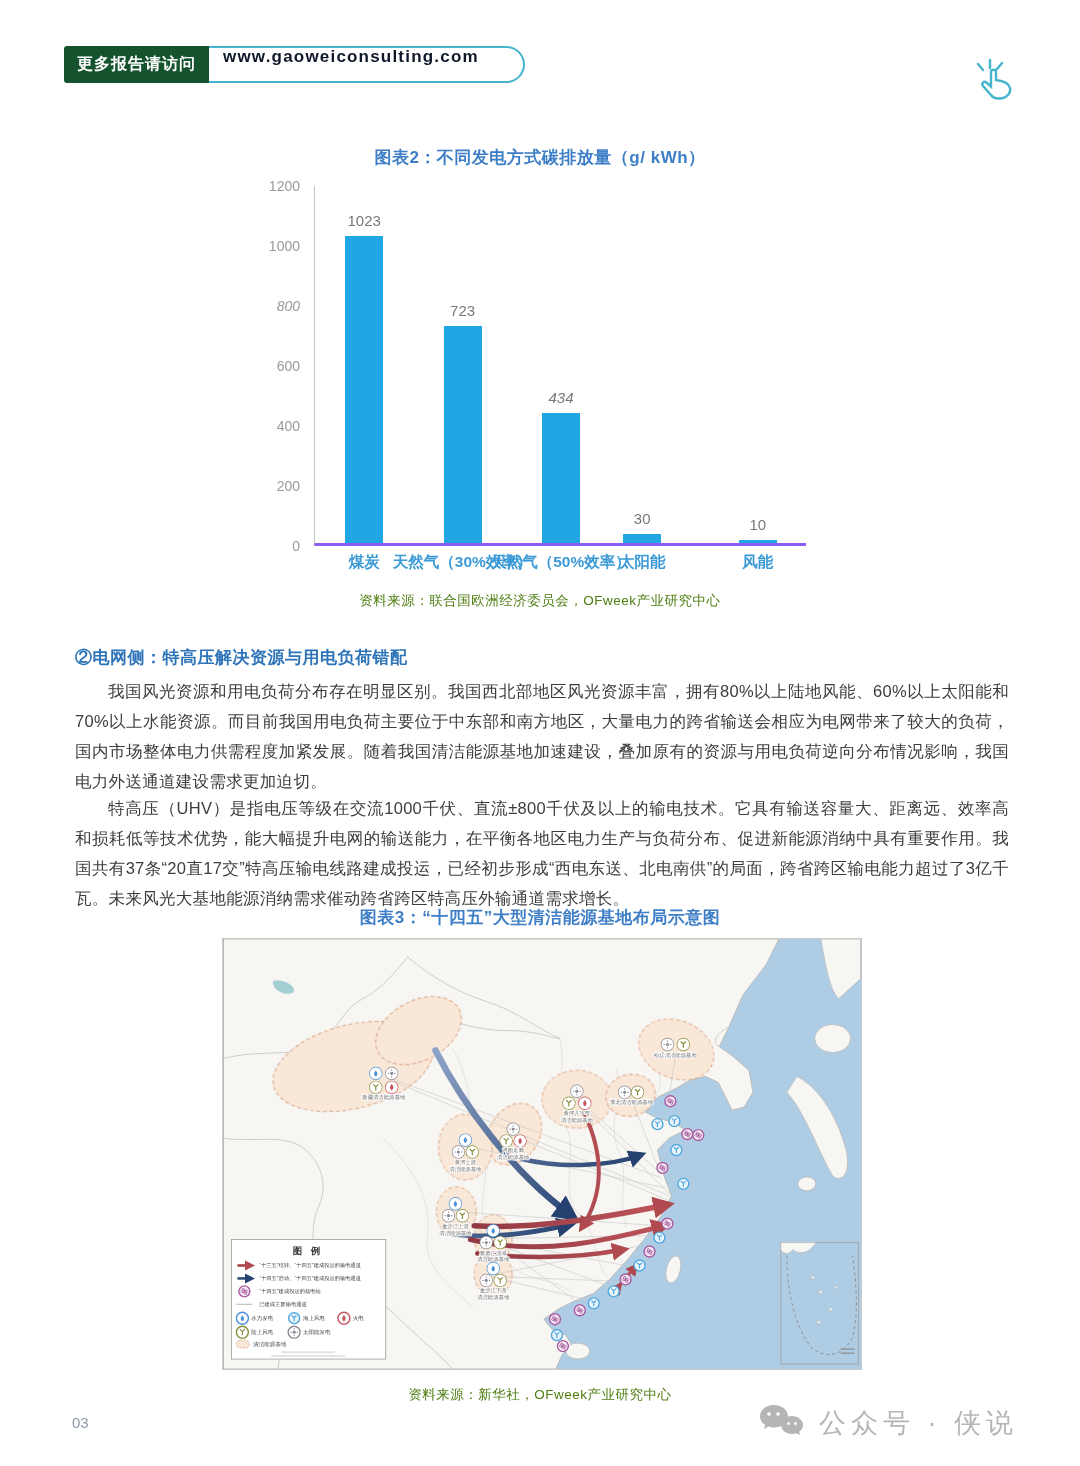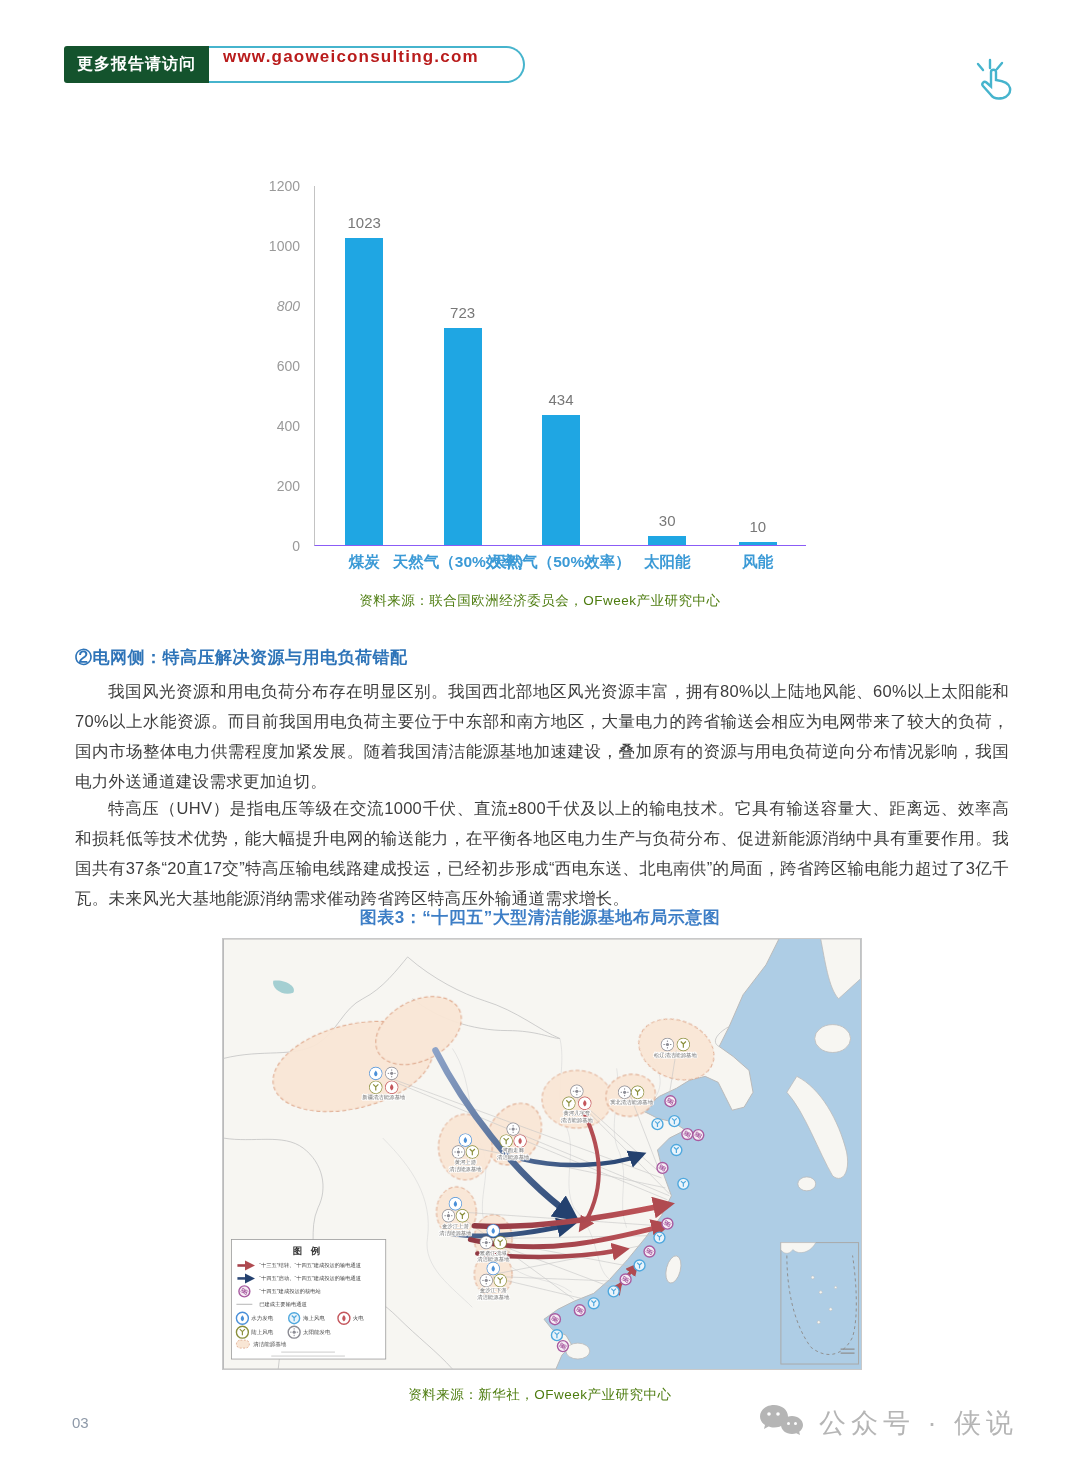--- a/index.html
+++ b/index.html
@@ -5,32 +5,32 @@
   * { margin:0; padding:0; box-sizing:border-box; }
   html,body { background:#ffffff; }
   body { font-family:"Liberation Sans", sans-serif; }
   .page { position:relative; width:1080px; height:1466px; background:#fff; margin:0 auto; overflow:hidden; }
 
   
   .hdr { position:absolute; left:64px; top:46px; display:flex; align-items:stretch; height:37px; }
   .hdr-chip { background:#14532d; color:#fff; font-size:16px; font-weight:bold;
               display:flex; align-items:center; padding:0 13px; border-radius:3px 0 0 3px; letter-spacing:1px; }
   .hdr-url { border:2px solid #46b4cd; border-left:none; border-radius:0 19px 19px 0;
-             display:flex; align-items:center; padding:0 44px 16px 14px; color:#b91c1c;
+             display:flex; align-items:center; padding:0 44px 16px 14px; color:#0f172a;
              font-size:17px; letter-spacing:1.2px; font-weight:bold; position:relative; }
   .hdr-hand { position:absolute; right:64px; top:58px; width:46px; height:42px; }
 
   
   .fig-title { position:absolute; width:100%; text-align:center; color:#3d7ec6; font-size:17px; font-weight:bold; letter-spacing:0.5px; }
   .src-line  { position:absolute; width:100%; text-align:center; color:#4d7c0f; font-size:13.5px; letter-spacing:0.5px; }
 
   
   .chart { position:absolute; left:238px; top:176px; width:604px; height:420px; }
   .plot  { position:absolute; left:76px; top:10px; width:492px; height:360px;
-           border-left:1px solid #c3c3c3; border-bottom:1px solid #8b5cf6; }
+           border-left:1px solid #c3c3c3; border-bottom:3px solid #8b5cf6; }
   .yaxis { position:absolute; left:0; top:10px; width:68px; height:360px; }
   .ytick { position:absolute; right:6px; color:#9a9a9a; font-size:14px; }
   .slot  { position:absolute; bottom:0; height:100%; }
   .bar   { position:absolute; bottom:0; left:50%; transform:translateX(-50%); background:#1fa6e3; }
   .bar-val { position:absolute; left:50%; transform:translateX(-50%); color:#787878; font-size:15px; white-space:nowrap; }
   .xlab  { position:absolute; top:366px; left:50%; transform:translateX(-50%); color:#3b9ad6; font-size:15.5px; font-weight:bold; white-space:nowrap; }
 
   
   .sec-head { position:absolute; left:75px; top:646px; color:#2e74b8; font-size:17px; font-weight:bold; letter-spacing:0.5px; }
   .para { position:absolute; left:75px; width:934px; color:#3c3c3c; font-size:16.5px; line-height:1.82;
@@ -55,20 +55,21 @@
     <div class="hdr-chip">更多报告请访问</div>
     <div class="hdr-url">www.gaoweiconsulting.com</div>
   </div>
   <svg class="hdr-hand" viewBox="0 0 46 42">
     <g stroke="#46b4cd" stroke-width="2.4" fill="none" stroke-linecap="round">
       <path d="M8,6 L13,12 M20,2 L20,10 M32,5 L27,11"></path>
       <path d="M21,14 c0,-3 5,-3 5,0 l0,8 c8,1 13,3 14,8 c1,5 -3,9 -7,10 c-5,1 -10,0 -12,-3 l-8,-9 c-2,-2.5 1,-5.5 3.5,-3.5 l4.5,4 z" fill="#fff"></path>
     </g>
   </svg>
 
+  <div class="fig-title" style="top:146px;">图表2：不同发电方式碳排放量（g/ kWh）</div>
 
   <div class="chart">
     <div class="yaxis" id="yaxis">
         <div class="ytick" style="bottom: -8px;">0</div>
         <div class="ytick" style="bottom: 52px;">200</div>
         <div class="ytick" style="bottom: 112px;">400</div>
         <div class="ytick" style="bottom: 172px;">600</div>
         <div class="ytick" style="bottom: 232px; font-style: italic;">800</div>
         <div class="ytick" style="bottom: 292px;">1000</div>
         <div class="ytick" style="bottom: 352px;">1200</div>
@@ -79,24 +80,24 @@
           <div class="bar-val" style="bottom: 313.9px;">1023</div>
           <div class="xlab">煤炭</div>
         </div>
         <div class="slot" style="left: 98.4px; width: 98.4px;">
           <div class="bar" style="width: 38px; height: 216.9px; background: rgb(31, 166, 227);"></div>
           <div class="bar-val" style="bottom: 223.9px;">723</div>
           <div class="xlab">天然气（30%效率）</div>
         </div>
         <div class="slot" style="left: 196.8px; width: 98.4px;">
           <div class="bar" style="width: 38px; height: 130.2px; background: rgb(31, 166, 227);"></div>
-          <div class="bar-val" style="bottom: 137.2px;">434</div>
+          <div class="bar-val" style="bottom: 137.2px; font-style: italic;">434</div>
           <div class="xlab">天然气（50%效率）</div>
         </div>
-        <div class="slot" style="left: 303px; width: 98.4px;">
+        <div class="slot" style="left: 278px; width: 98.4px;">
           <div class="bar" style="width: 38px; height: 9px; background: rgb(31, 166, 227);"></div>
           <div class="bar-val" style="bottom: 16px;">30</div>
           <div class="xlab">太阳能</div>
         </div>
         <div class="slot" style="left: 393.6px; width: 98.4px;">
           <div class="bar" style="width: 38px; height: 3px; background: rgb(31, 166, 227);"></div>
           <div class="bar-val" style="bottom: 10px;">10</div>
           <div class="xlab">风能</div>
         </div>
       </div>

